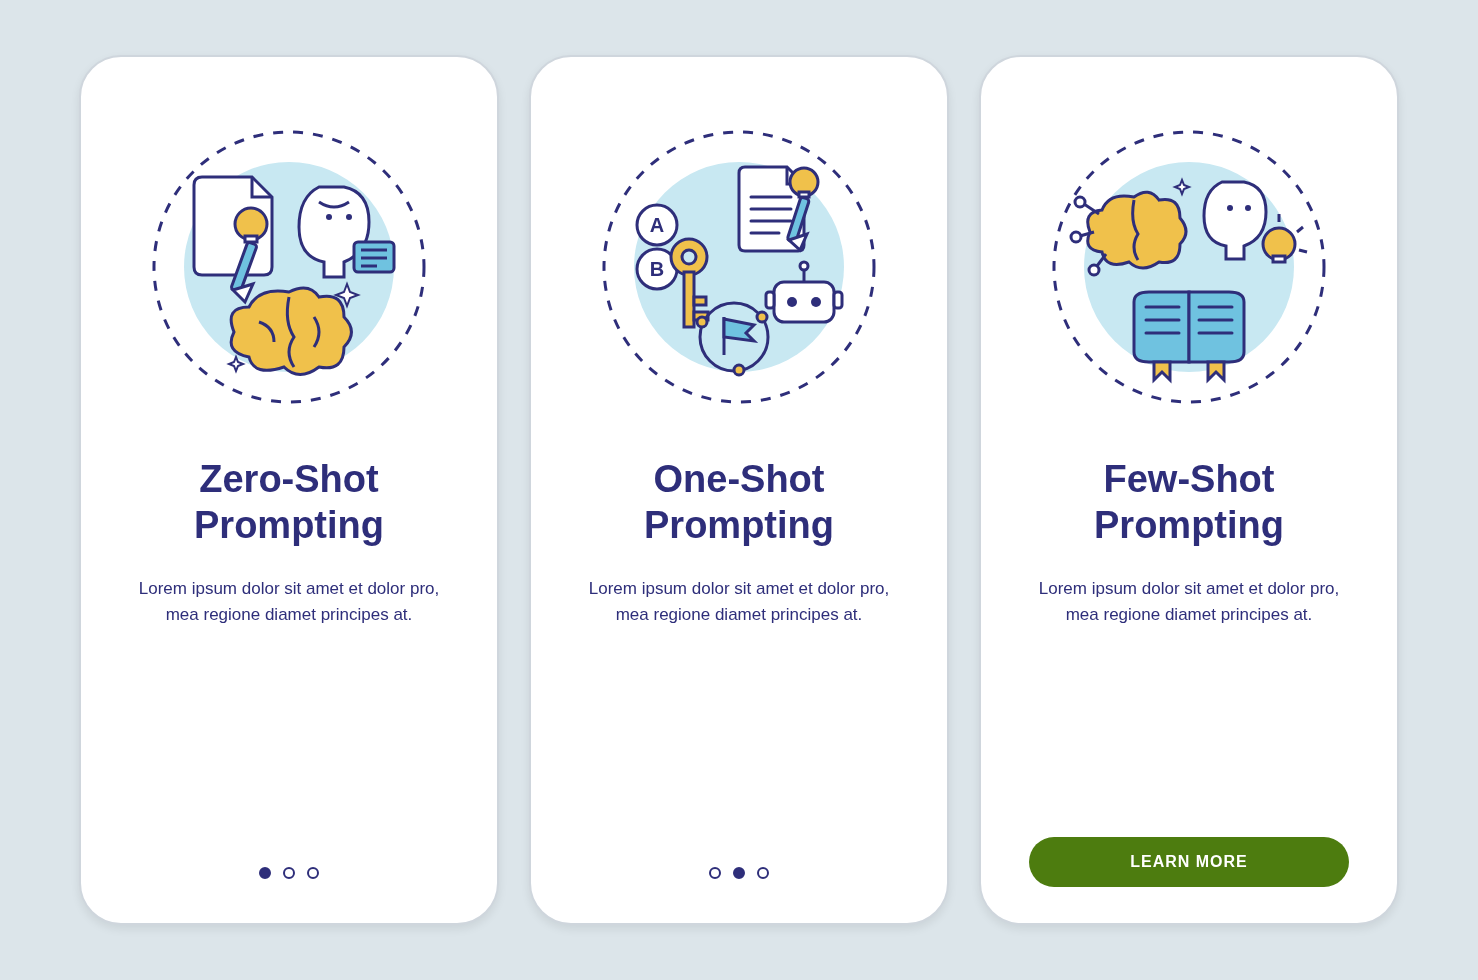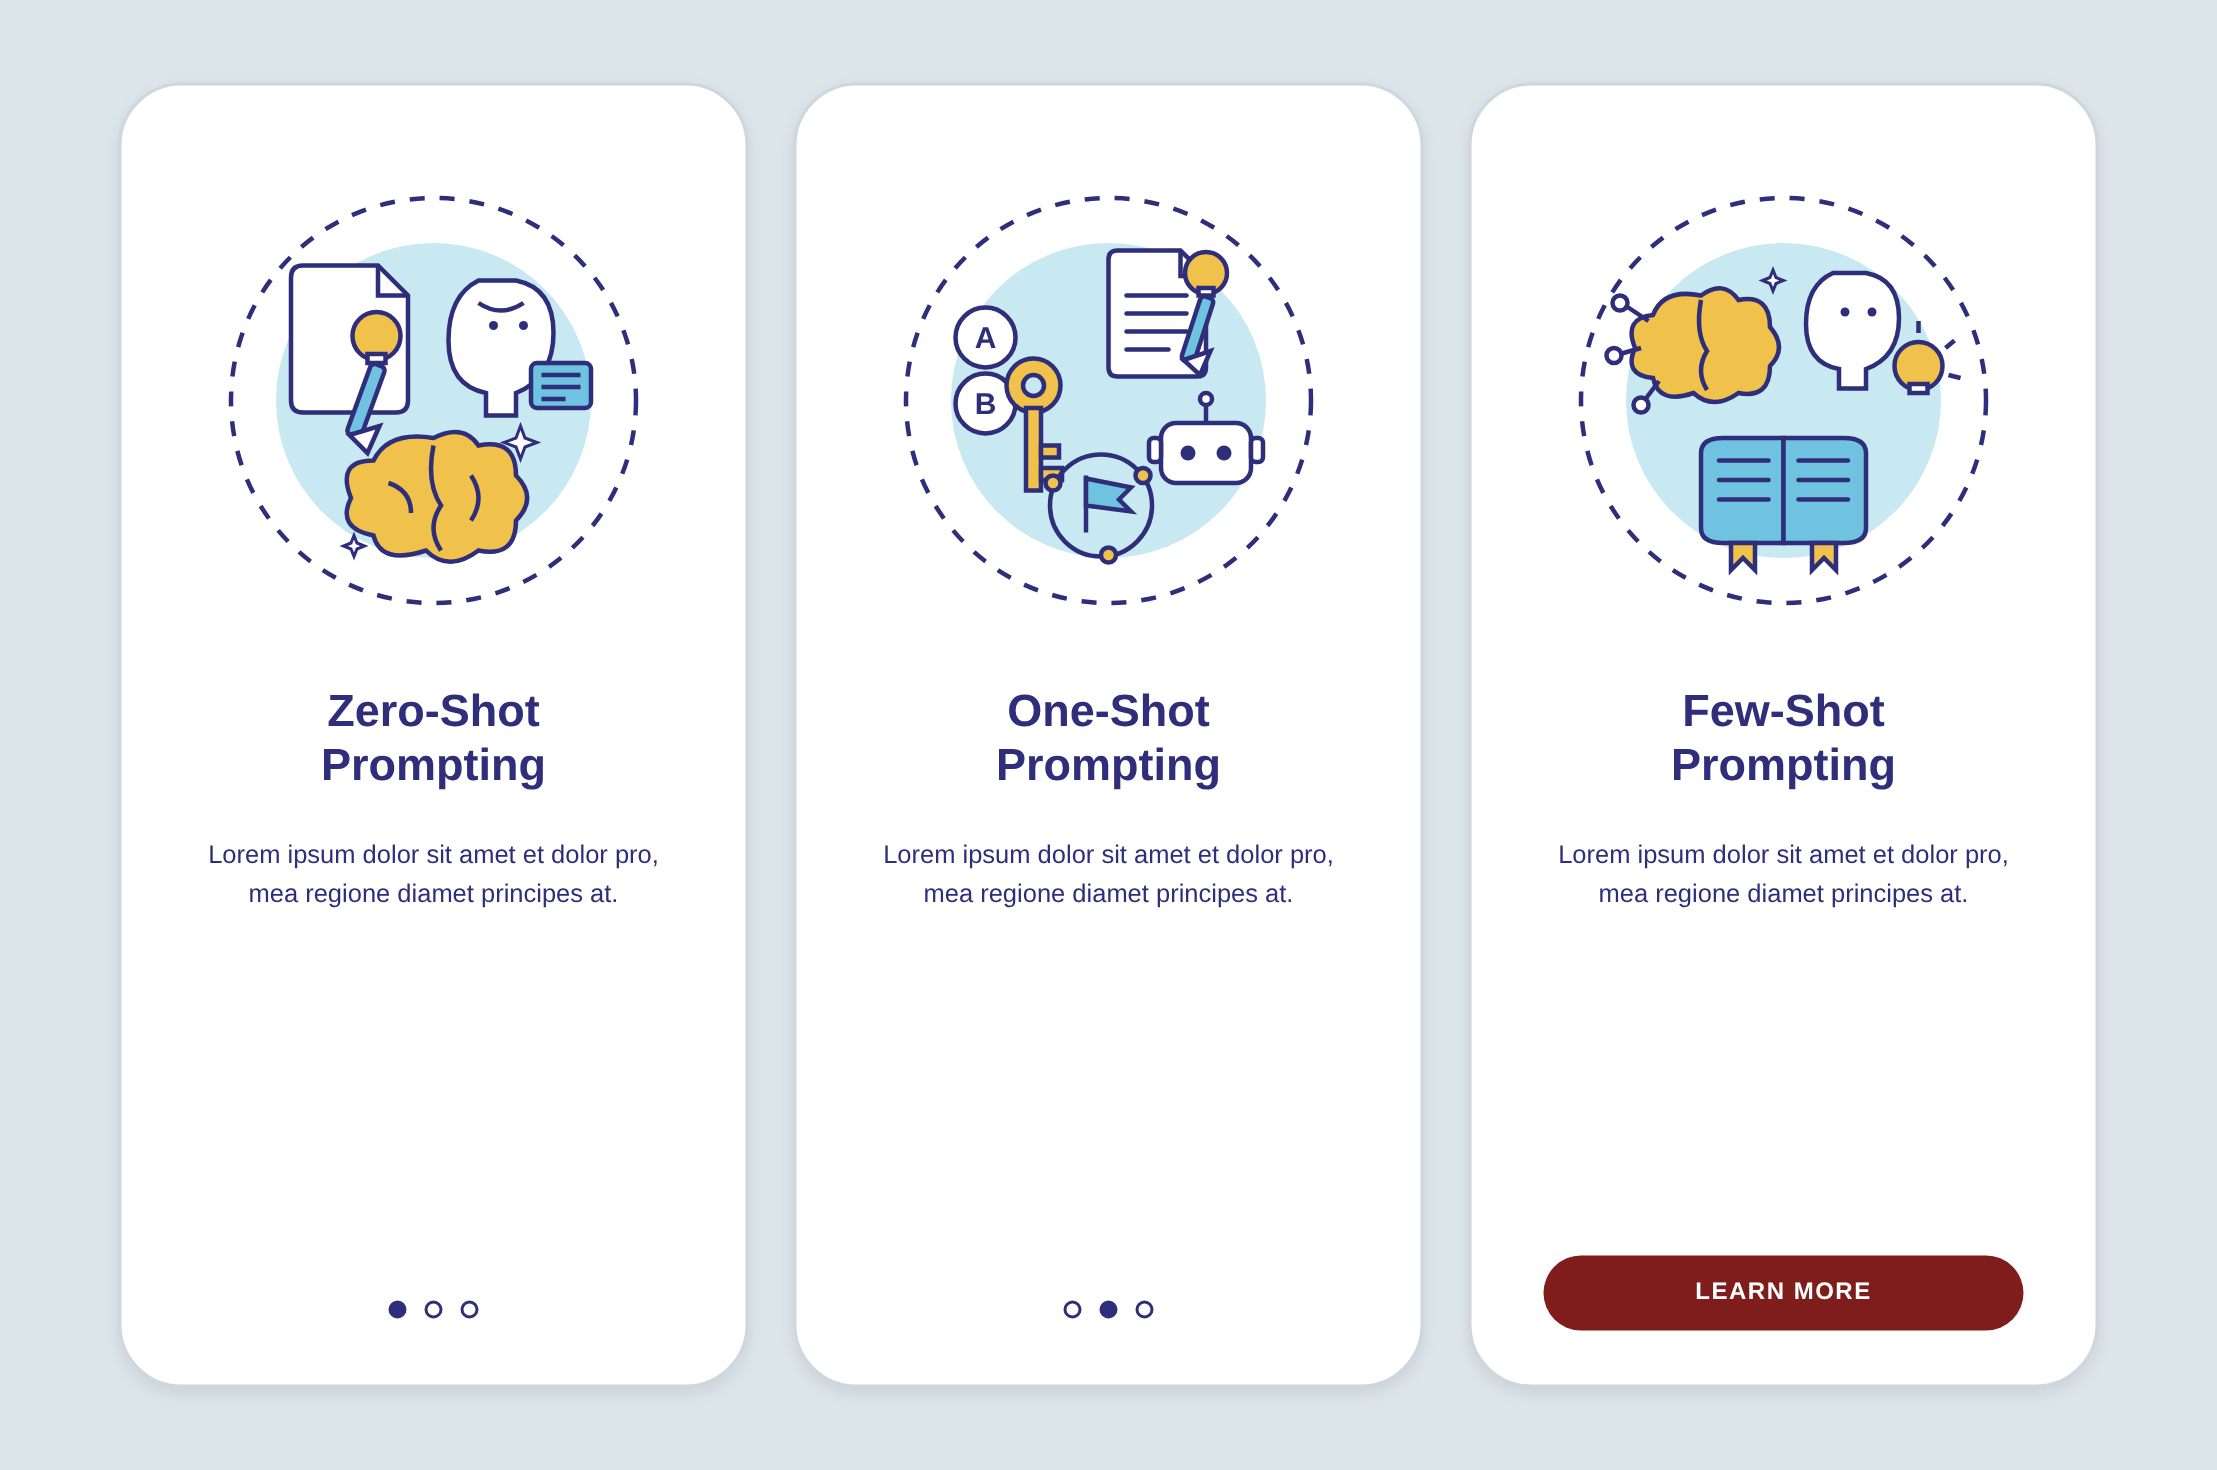--- a/index.html
+++ b/index.html
@@ -28,21 +28,21 @@
   }
   .illus-wrap {
     width: 300px;
     height: 300px;
     position: relative;
     margin-top: 10px;
   }
   .illus-wrap svg { width: 100%; height: 100%; }
   .title {
     color: #2e2e7a;
-    font-size: 30px;
+    font-size: 38px;
     font-weight: 700;
     text-align: center;
     margin-top: 40px;
     line-height: 1.2;
   }
   .desc {
     color: #2e2e7a;
     font-size: 17px;
     text-align: center;
     margin-top: 28px;
@@ -62,21 +62,21 @@
     border-radius: 50%;
     border: 2px solid #2e2e7a;
     background: transparent;
   }
   .dot.active { background: #2e2e7a; }
   .cta {
     position: absolute;
     bottom: 36px;
     left: 50%;
     transform: translateX(-50%);
-    background: #7f1d1d;
+    background: #4d7c0f;
     color: #fff;
     font-weight: 700;
     font-size: 16px;
     letter-spacing: 1px;
     border: none;
     border-radius: 999px;
     padding: 16px 0;
     width: 320px;
     cursor: pointer;
   }

